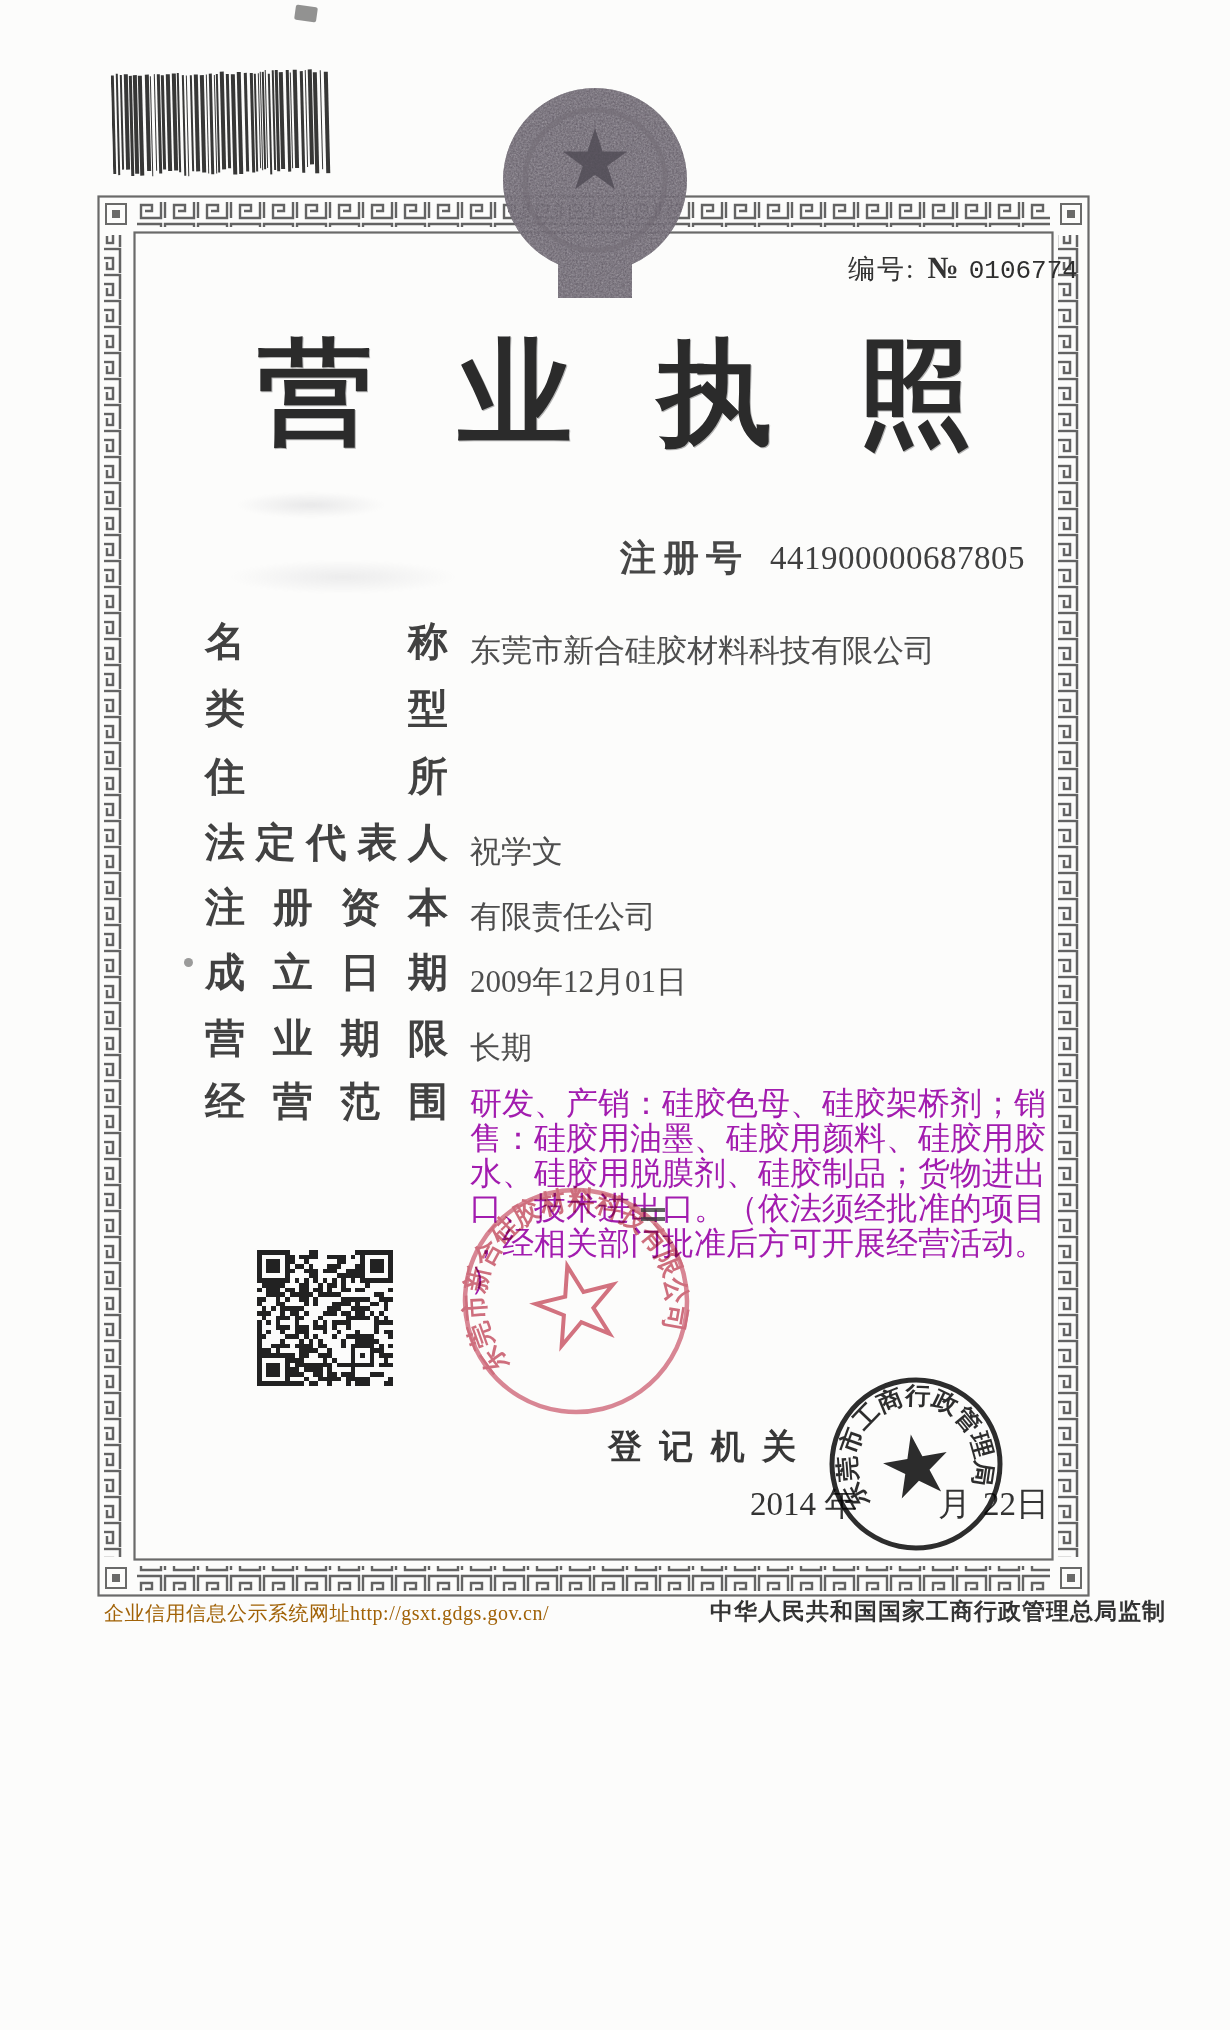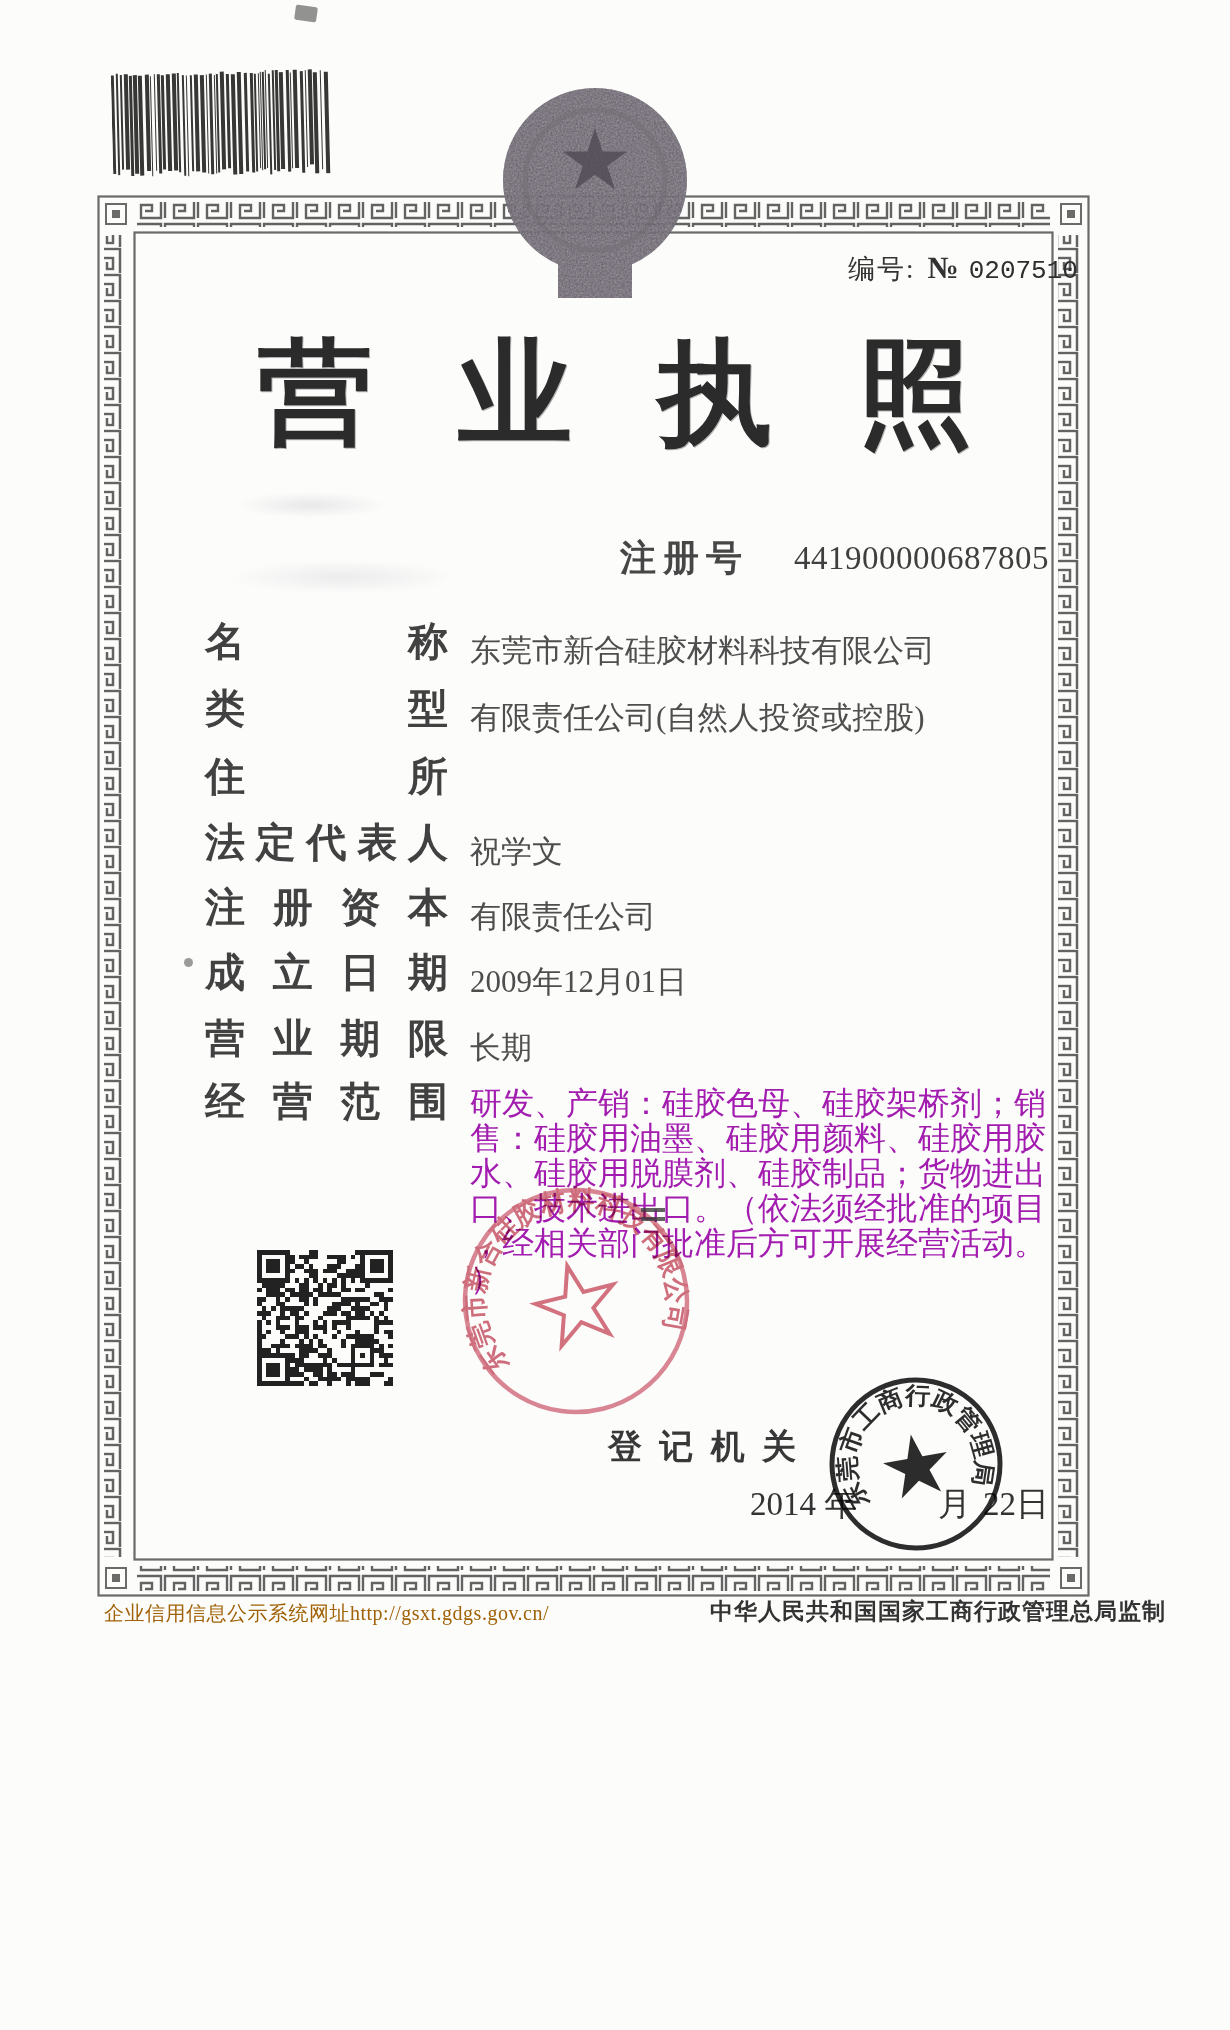--- a/index.html
+++ b/index.html
@@ -28,21 +28,21 @@
   
   #title{position:absolute;top:336px;left:50%;transform:translateX(-50%);
     display:flex;gap:86px;font-size:114px;font-weight:900;line-height:1;
     font-family:"Liberation Sans", sans-serif;color:#2b2b2b;
     text-shadow:1px 1px 0 rgba(95,95,95,.45);}
 
   
   #regno{position:absolute;left:620px;top:534px;white-space:nowrap;}
   #regno .r-label{display:inline-flex;justify-content:space-between;width:122px;
     font-size:36px;font-weight:700;color:#464646;vertical-align:middle;}
-  #regno .r-value{font-size:33px;color:#3f3f3f;margin-left:52px;letter-spacing:.5px;vertical-align:middle;}
+  #regno .r-value{font-size:33px;color:#3f3f3f;margin-left:28px;letter-spacing:.5px;vertical-align:middle;}
 
   
   .field-row{position:absolute;left:205px;width:900px;height:62px;}
   .field-row .f-label{display:flex;justify-content:space-between;width:243px;
     font-size:40px;font-weight:700;color:#414141;line-height:1.1;}
   .field-row .f-value{position:absolute;left:265px;top:10px;font-size:31px;color:#4e4e4e;white-space:nowrap;}
   .field-row.scope .f-value{top:6px;width:594px;white-space:normal;font-size:32px;line-height:35px;
     word-break:break-all;line-break:anywhere;color:#a21caf;}
 
   
@@ -176,21 +176,21 @@
   <g clip-path="url(#emC)">
     <rect x="0" y="0" width="190" height="224" fill="#59535c"></rect>
     <rect x="0" y="0" width="190" height="224" filter="url(#emLight)"></rect>
     <rect x="0" y="0" width="190" height="224" filter="url(#emDark)"></rect>
     <circle cx="95" cy="100" r="70" fill="none" stroke="#6e6872" stroke-width="5" opacity=".6"></circle>
     <path d="M95 48 l7.6 23.4 24.6 0 -19.9 14.5 7.6 23.4 -19.9 -14.5 -19.9 14.5 7.6 -23.4 -19.9 -14.5 24.6 0 Z" fill="#46414b" opacity=".8"></path>
   </g>
 </svg>
 
 <div id="serial">
-  <span class="s-label">编号:</span><span class="s-sign">№</span><span class="s-num">0207510</span>
+  <span class="s-label">编号:</span><span class="s-sign">№</span><span class="s-num">0106774</span>
 </div>
 
 <div id="title">
     <span>营</span>
     <span>业</span>
     <span>执</span>
     <span>照</span>
   </div>
 
 <div id="regno">
@@ -206,21 +206,20 @@
       <span>名</span>
       <span>称</span>
     </div>
   <div class="f-value">东莞市新合硅胶材料科技有限公司</div>
 </div>
 <div class="field-row" style="top:687px">
   <div class="f-label">
       <span>类</span>
       <span>型</span>
     </div>
-  <div class="f-value">有限责任公司(自然人投资或控股)</div>
 </div>
 <div class="field-row" style="top:755px">
   <div class="f-label">
       <span>住</span>
       <span>所</span>
     </div>
 </div>
 <div class="field-row" style="top:821px">
   <div class="f-label">
       <span>法</span>

